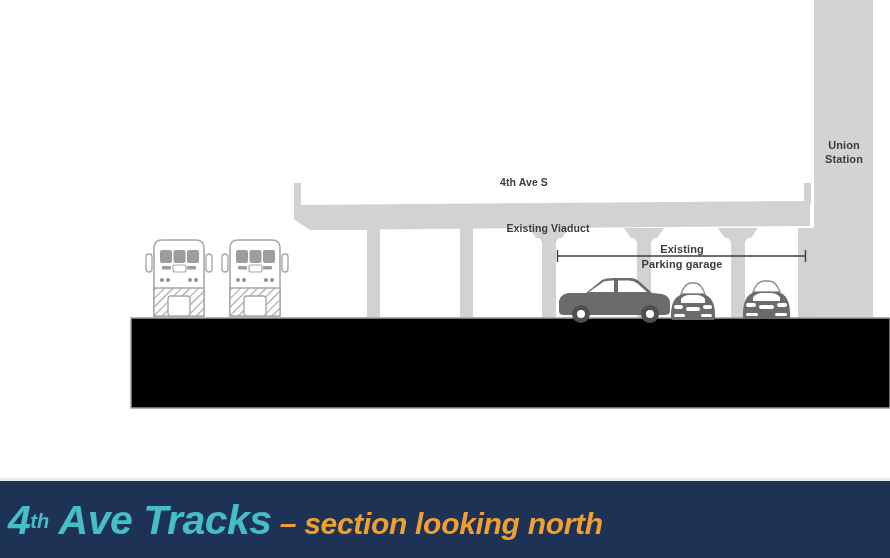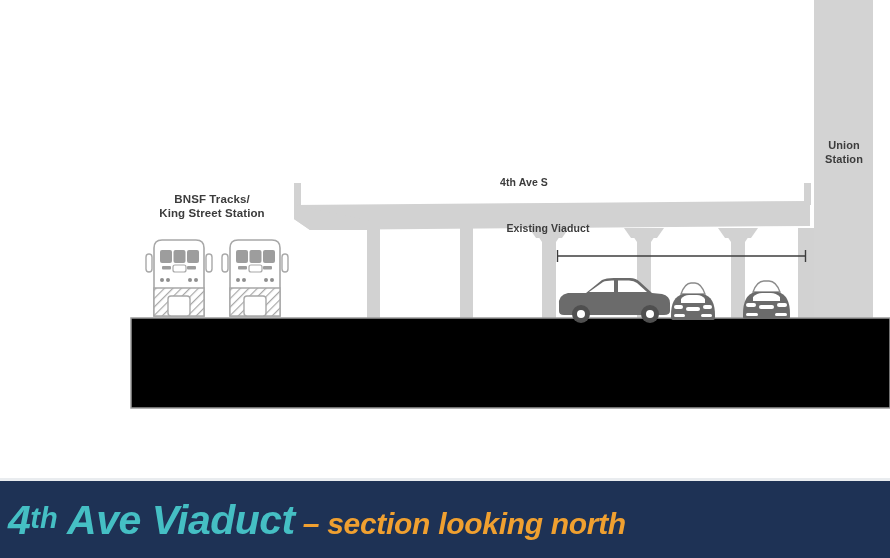--- a/index.html
+++ b/index.html
@@ -98,21 +98,21 @@
     font-style: italic;
     font-weight: bold;
   }
   .t-main {
     color: #45bfc4;
     font-size: 41px;
     letter-spacing: -0.5px;
   }
   .t-sup {
     color: #45bfc4;
-    font-size: 29px;
+    font-size: 20px;
     vertical-align: super;
     line-height: 0;
   }
   .t-sub {
     color: #f0a030;
     font-size: 30px;
     letter-spacing: -0.3px;
   }
 </style>
 </head>
@@ -252,31 +252,31 @@
       </g>
 
       <g stroke="#3c3c3c" stroke-width="1.4">
         <line x1="557" y1="256" x2="806" y2="256"></line>
         <line x1="557.5" y1="250" x2="557.5" y2="262"></line>
         <line x1="805.5" y1="250" x2="805.5" y2="262"></line>
       </g>
 
     </svg>
 
-    <div class="diagram-label" id="label-bnsf">BNSF Tracks/
-King Street Station</div>
 
     <div class="diagram-label" id="label-4thave">4th Ave S</div>
 
     <div class="diagram-label" id="label-viaduct">Existing Viaduct</div>
 
     <div class="diagram-label" id="label-union">Union
 Station</div>
 
+    <div class="diagram-label" id="label-parking">Existing
+Parking garage</div>
   </div>
 
   <div id="titlebar">
     <div id="title-text">
-      <span class="t-main">4</span><span class="t-sup">th</span><span class="t-main"> Ave Viaduct</span><span class="t-sub"> – </span><span class="t-sub">section looking north</span>
+      <span class="t-main">4</span><span class="t-sup">th</span><span class="t-main"> Ave Tracks</span><span class="t-sub"> – </span><span class="t-sub">section looking north</span>
     </div>
   </div>
 
 </div>
 
 </body></html>

